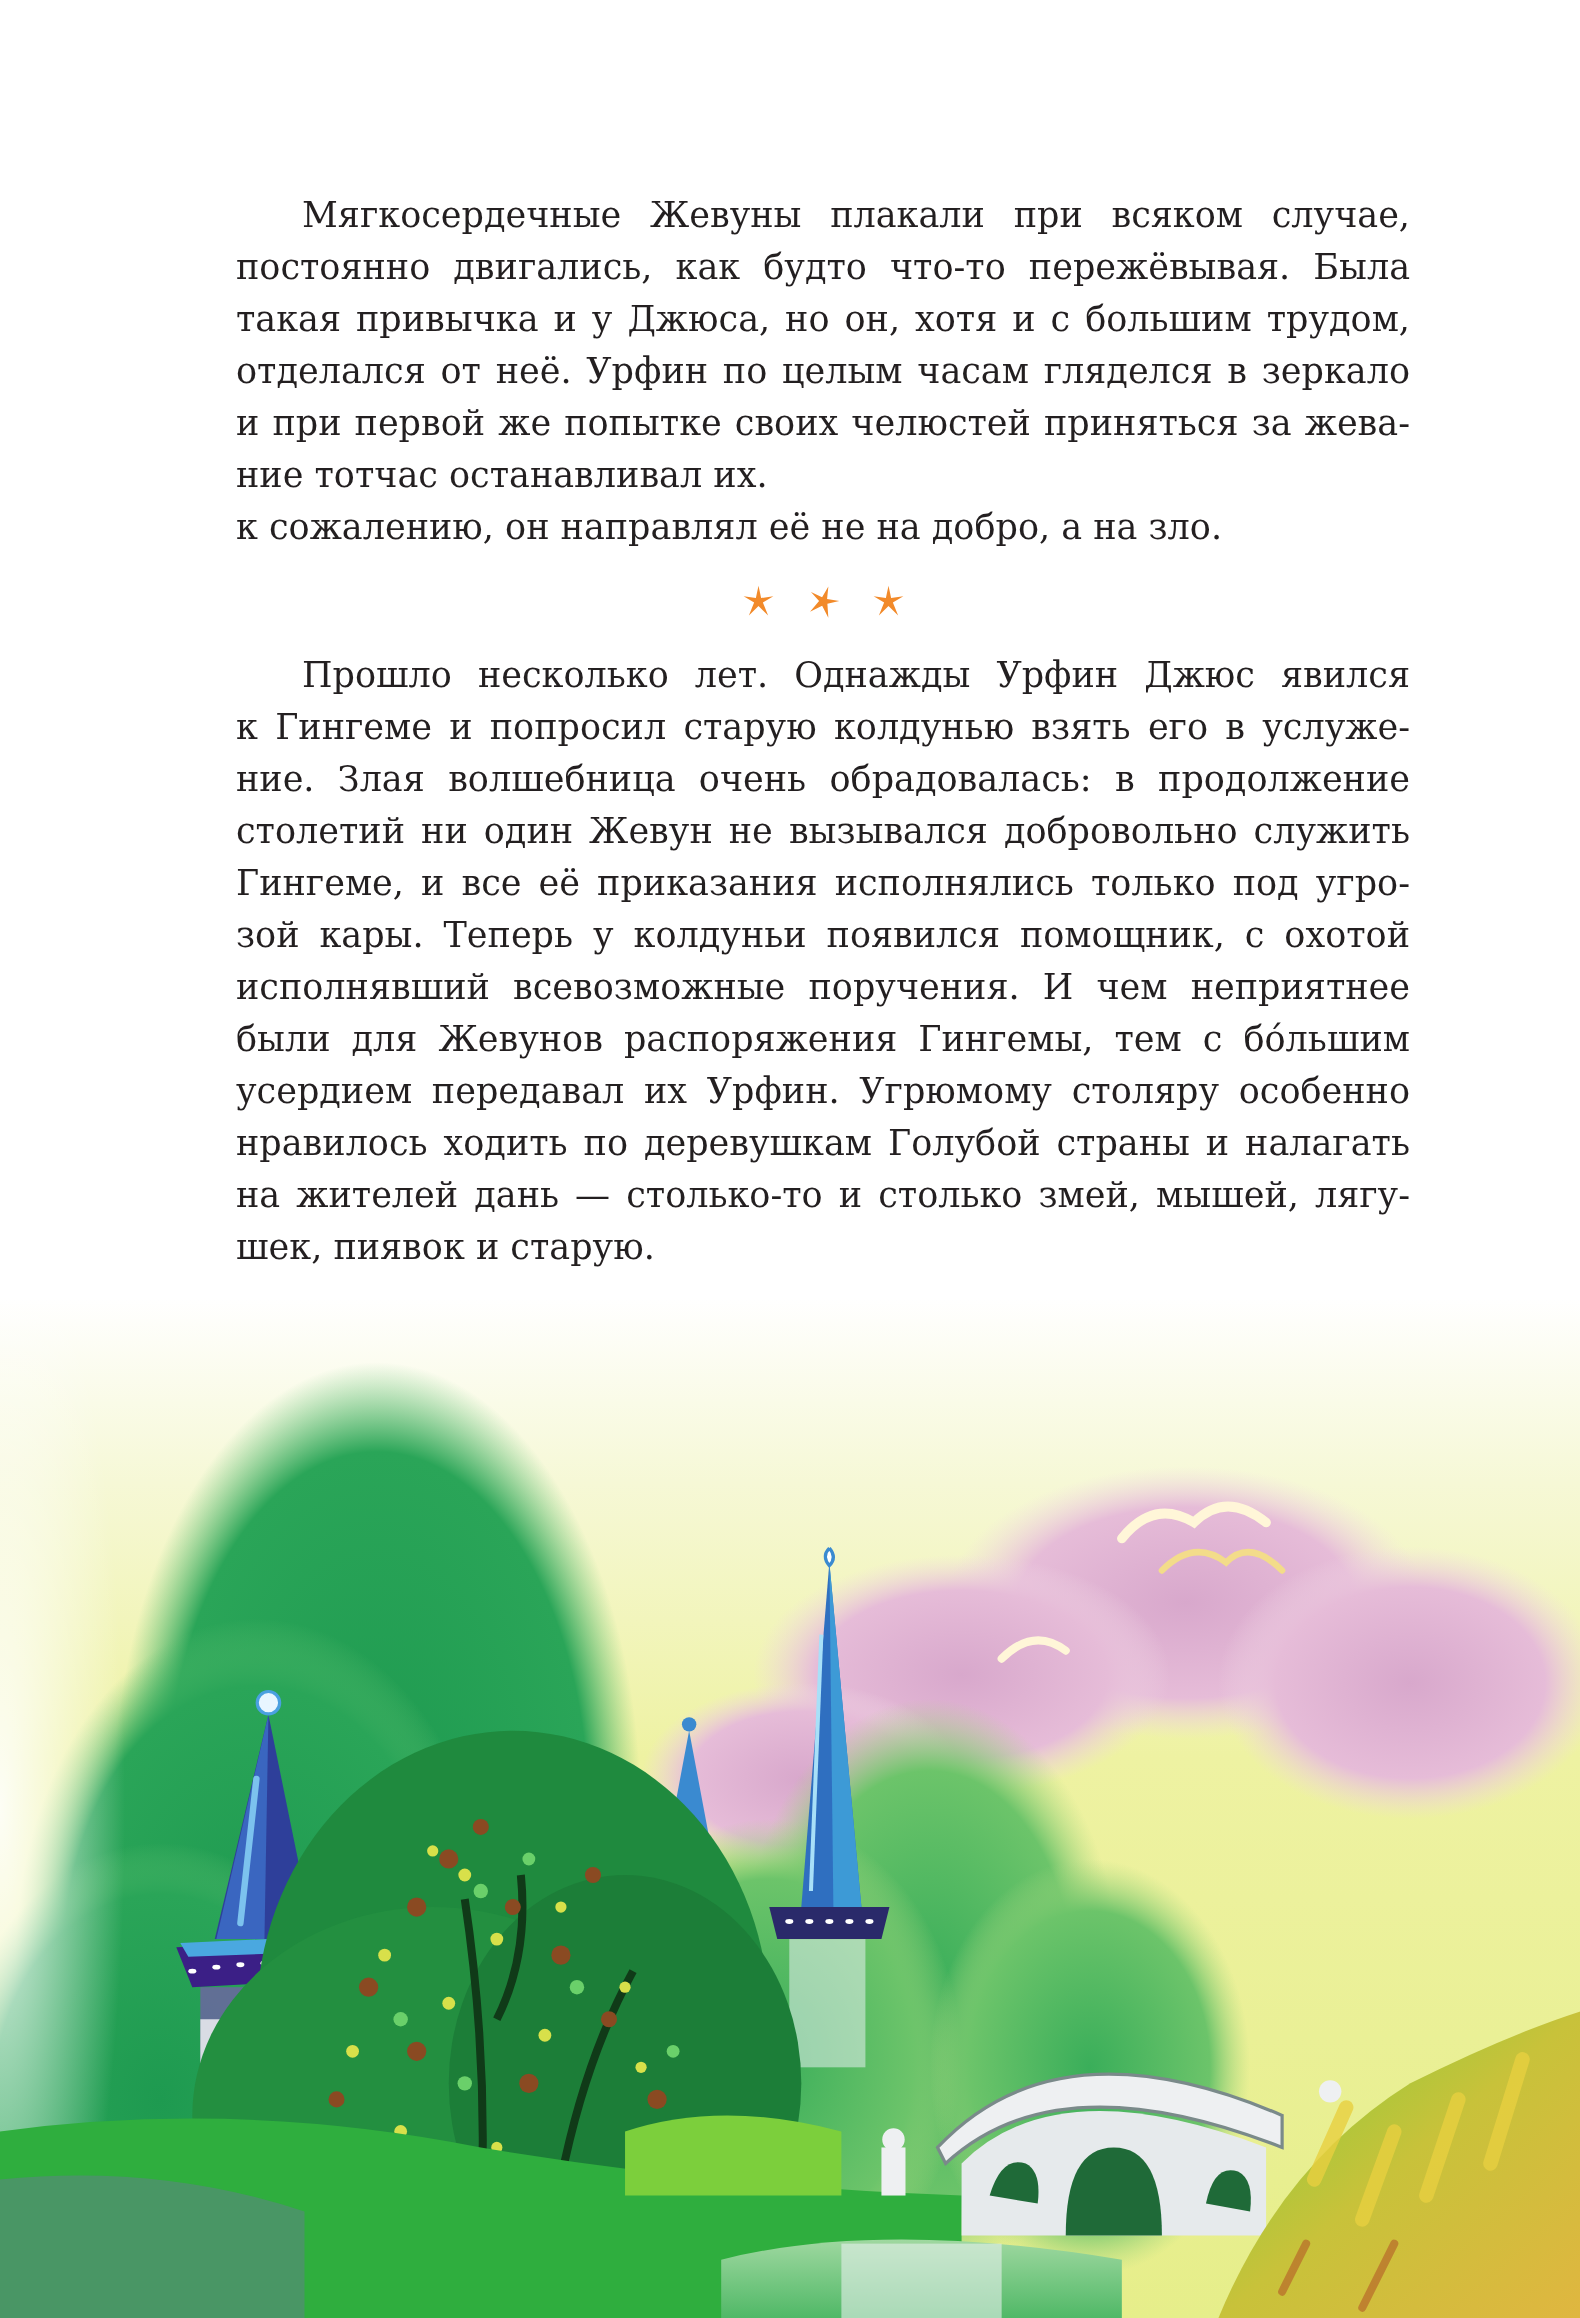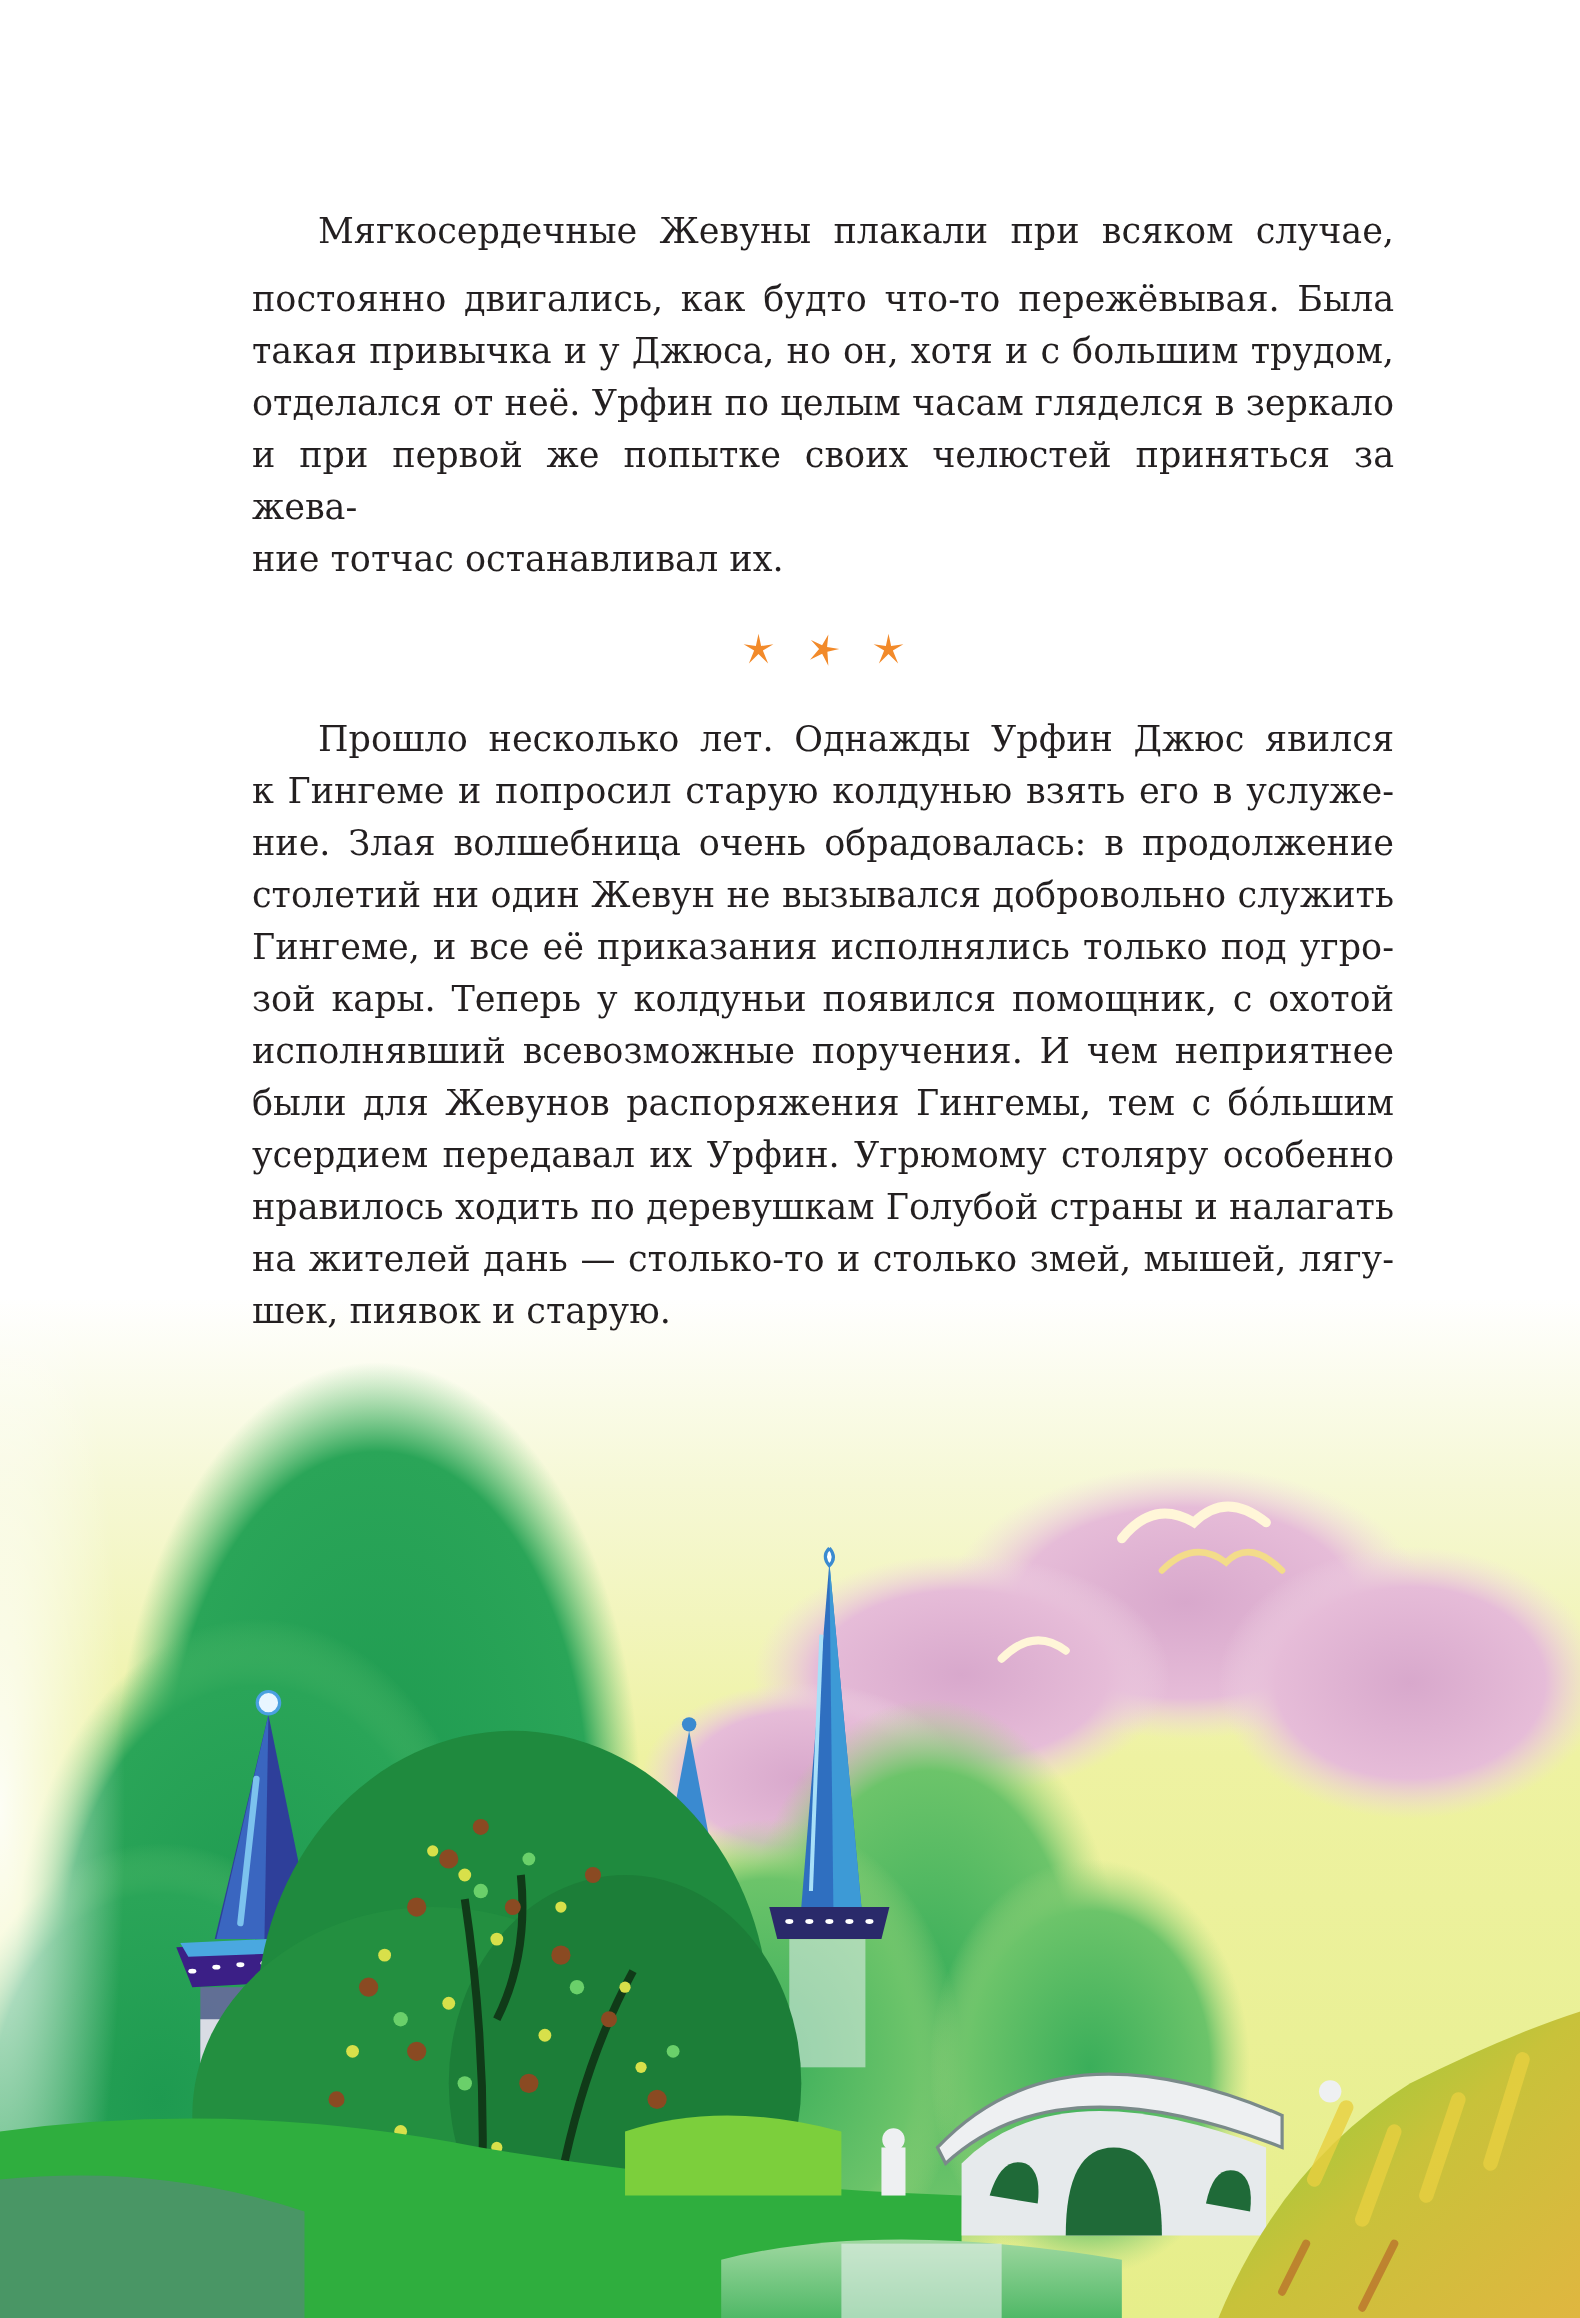--- a/index.html
+++ b/index.html
@@ -11,21 +11,21 @@
   }
   .illustration {
     position: absolute; left: 0; top: 1298px; width: 1581px; height: 1021px;
   }
   .text-column {
     position: absolute; left: 236px; top: 189px; width: 1174px;
     font-size: 35px; line-height: 52px;
     text-align: justify; hyphens: manual;
     z-index: 2;
   }
-  .para { margin: 16px; text-indent: 66px; }
+  .para { margin: 0; text-indent: 66px; }
   .line { display: block; text-align: justify; text-align-last: justify; }
   .line.last { text-align-last: left; }
   .line.first { text-indent: 66px; }
   .para .line { text-indent: 0; }
   .para .line.first { text-indent: 66px; }
   .ornament {
     height: 96px; display: flex; justify-content: center; align-items: center;
     gap: 30px; margin-left: 0;
   }
   .star { width: 35px; height: 35px; }
@@ -209,20 +209,21 @@
 
   <div class="para">
     <span class="line">постоянно двигались, как будто что-то пережёвывая. Была</span>
     <span class="line">такая привычка и у Джюса, но он, хотя и с большим трудом,</span>
     <span class="line">отделался от неё. Урфин по целым часам гляделся в зеркало</span>
     <span class="line">и при первой же попытке своих челюстей приняться за жева-</span>
     <span class="line last">ние тотчас останавливал их.</span>
   </div>
 
   <div class="para">
+    <span class="line last">к сожалению, он направлял её не на добро, а на зло.</span>
   </div>
 
   <div class="ornament">
     <svg class="star" viewBox="0 0 40 40">
       <path d="M20 2 L23 16 L37 14 L25 21 L31 36 L20 25 L9 36 L15 21 L3 14 L17 16 Z" fill="#f28a2a"></path>
     </svg>
     <svg class="star" viewBox="0 0 40 40" style="transform: rotate(18deg);">
       <path d="M20 2 L23 16 L37 14 L25 21 L31 36 L20 25 L9 36 L15 21 L3 14 L17 16 Z" fill="#f28a2a"></path>
     </svg>
     <svg class="star" viewBox="0 0 40 40">

